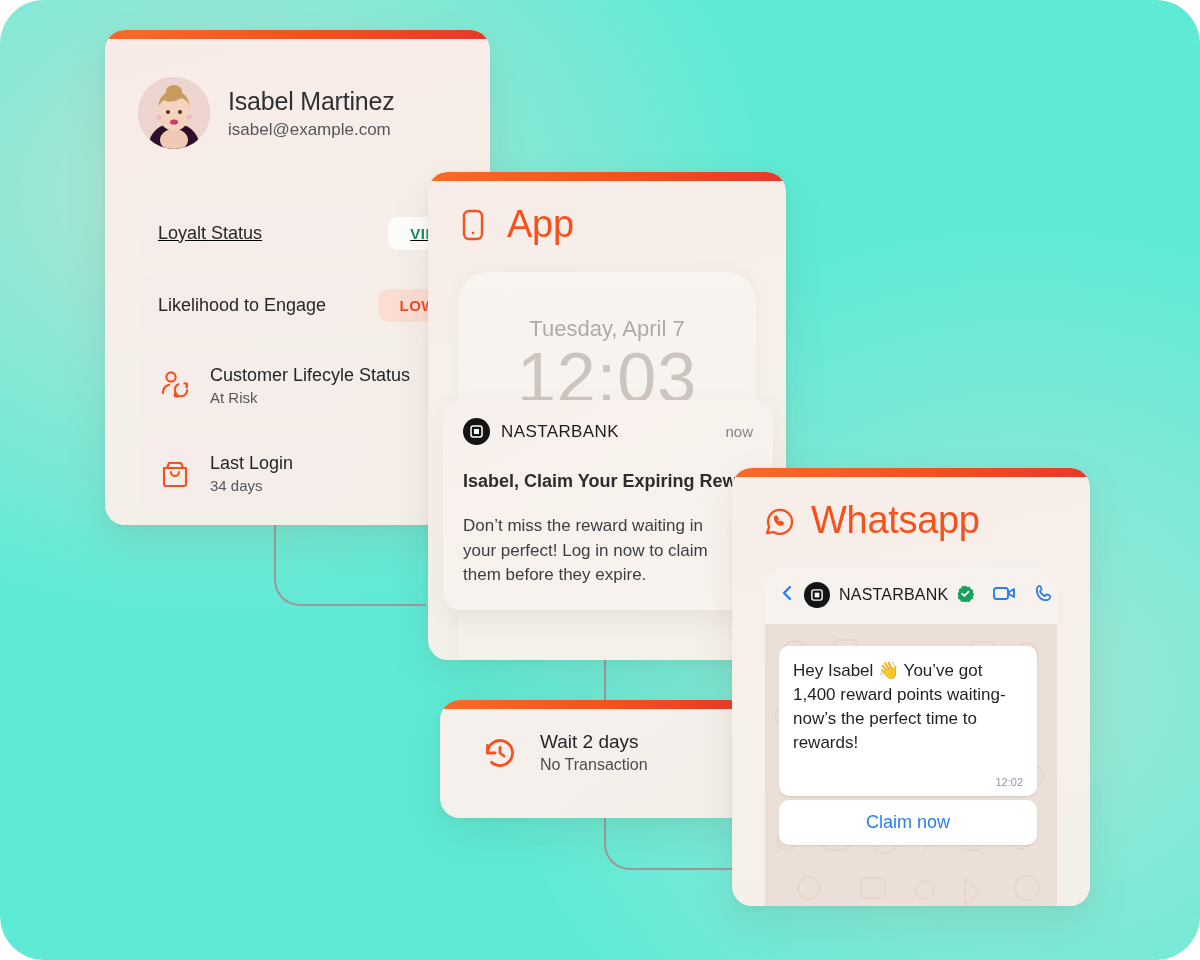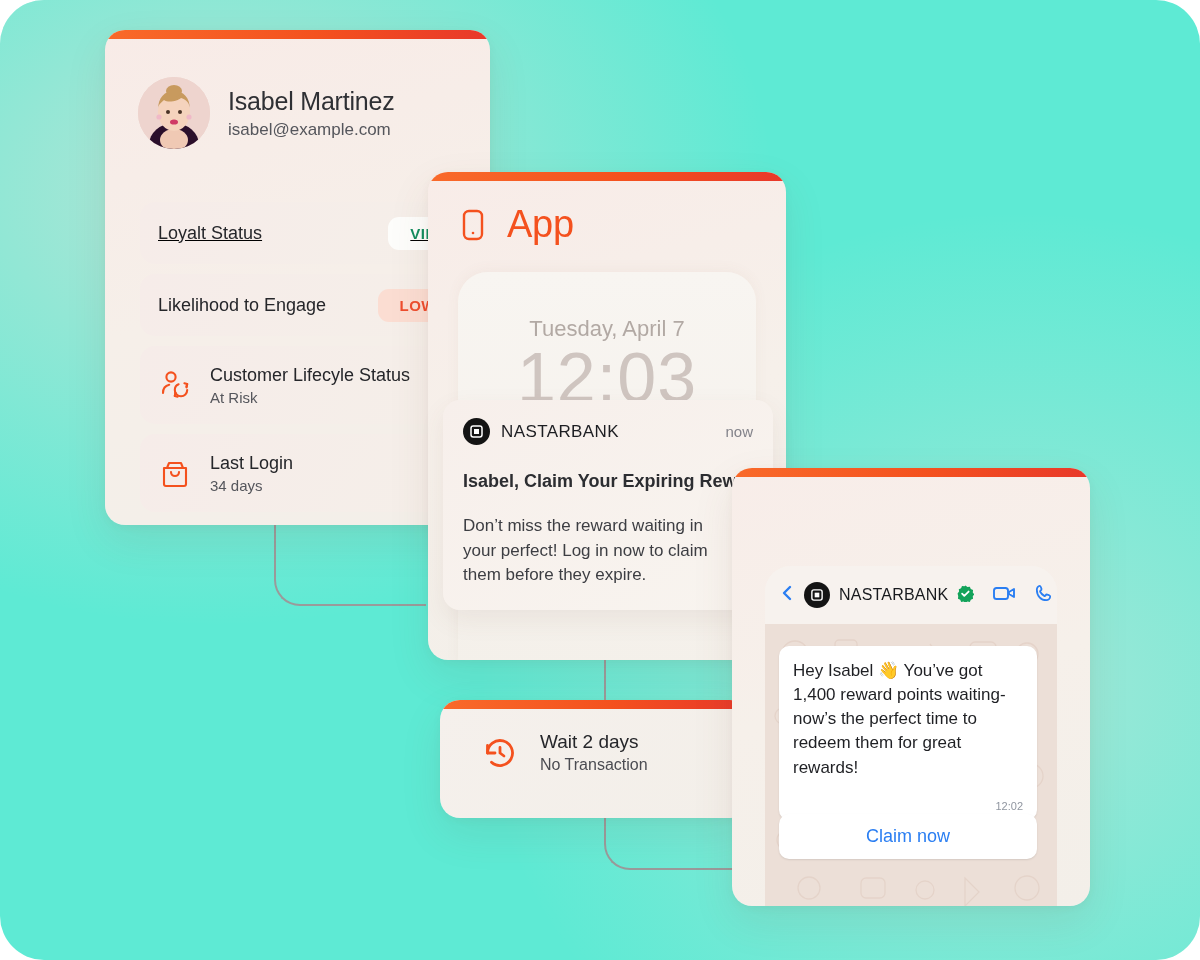--- a/index.html
+++ b/index.html
@@ -302,21 +302,21 @@
     line-height: 1.42;
   }
   .bubble-time {
     font-size: 11px;
     color: #9096a0;
     text-align: right;
     margin-top: 20px;
   }
   .bubble-cta {
     position: absolute;
-    left: 14px; top: 190px;
+    left: 14px; top: 176px;
     width: 258px;
     background: #ffffff;
     border-radius: 10px;
     text-align: center;
     font-size: 18px;
     color: #2a7ef2;
     padding: 12px 0;
     box-shadow: 0 1px 2px rgba(0,0,0,0.10);
     box-sizing: border-box;
   }
@@ -447,20 +447,29 @@
       <div>
         <div class="wait-title">Wait 2 days</div>
         <div class="wait-sub">No Transaction</div>
       </div>
     </div>
   </div>
 
   <div class="card" id="wa-card">
     <div class="card-accent"></div>
 
+    <div class="chan-head">
+      <span class="ic">
+        <svg width="34" height="34" viewBox="0 0 34 34" fill="none" stroke="#f4511e" stroke-width="2.3" stroke-linecap="round" stroke-linejoin="round">
+          <path d="M5 29l2.1-6.2A12 12 0 1 1 12 28.2L5 29z"></path>
+          <path d="M13 13.2c-.4 2.6 1.2 5 3.3 6.5 1.4 1 2.6 1.1 3.4.9.6-.2 1-.9 1.1-1.6l-2.3-1.2-1.3 1.2c-1-.5-2.2-1.6-2.7-2.8l1.2-1.2-1.1-2.3c-.8 0-1.5.3-1.6 1z"></path>
+        </svg>
+      </span>
+      <span class="chan-title">Whatsapp</span>
+    </div>
 
     <div class="wa-phone">
       <div class="wa-bar">
         <span>
           <svg width="16" height="20" viewBox="0 0 16 20" fill="none" stroke="#2a7ef2" stroke-width="2.4" stroke-linecap="round" stroke-linejoin="round">
             <path d="M11 4L5 10l6 6"></path>
           </svg>
         </span>
         <span class="brand-dot" style="width:26px;height:26px">
           <svg width="14" height="14" viewBox="0 0 15 15" fill="none" stroke="#ffffff" stroke-width="1.5">
@@ -522,21 +531,20 @@
               <path d="M200 254l14 14-14 14z"></path>
             <circle cx="262" cy="264" r="12"></circle>
           </g>
         </svg>
 
         <div class="bubble">
           <div class="bubble-text">
             <div>Hey Isabel 👋 You’ve got</div>
             <div>1,400 reward points waiting-</div>
             <div>now’s the perfect time to</div>
-            <div>redeem them for great</div>
             <div>rewards!</div>
           </div>
           <div class="bubble-time">12:02</div>
         </div>
 
         <div class="bubble-cta">Claim now</div>
       </div>
     </div>
   </div>
 

